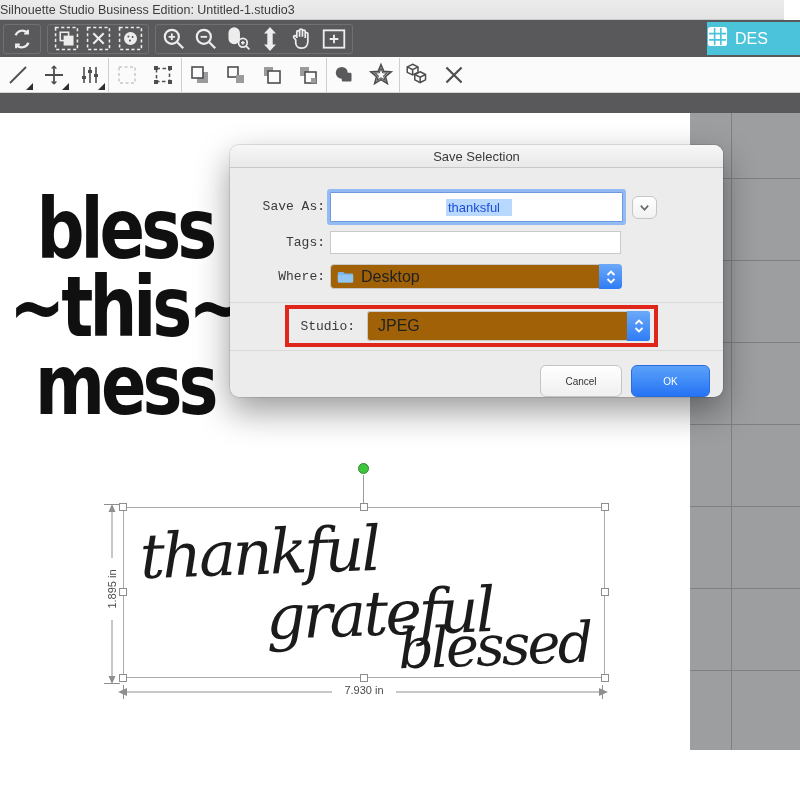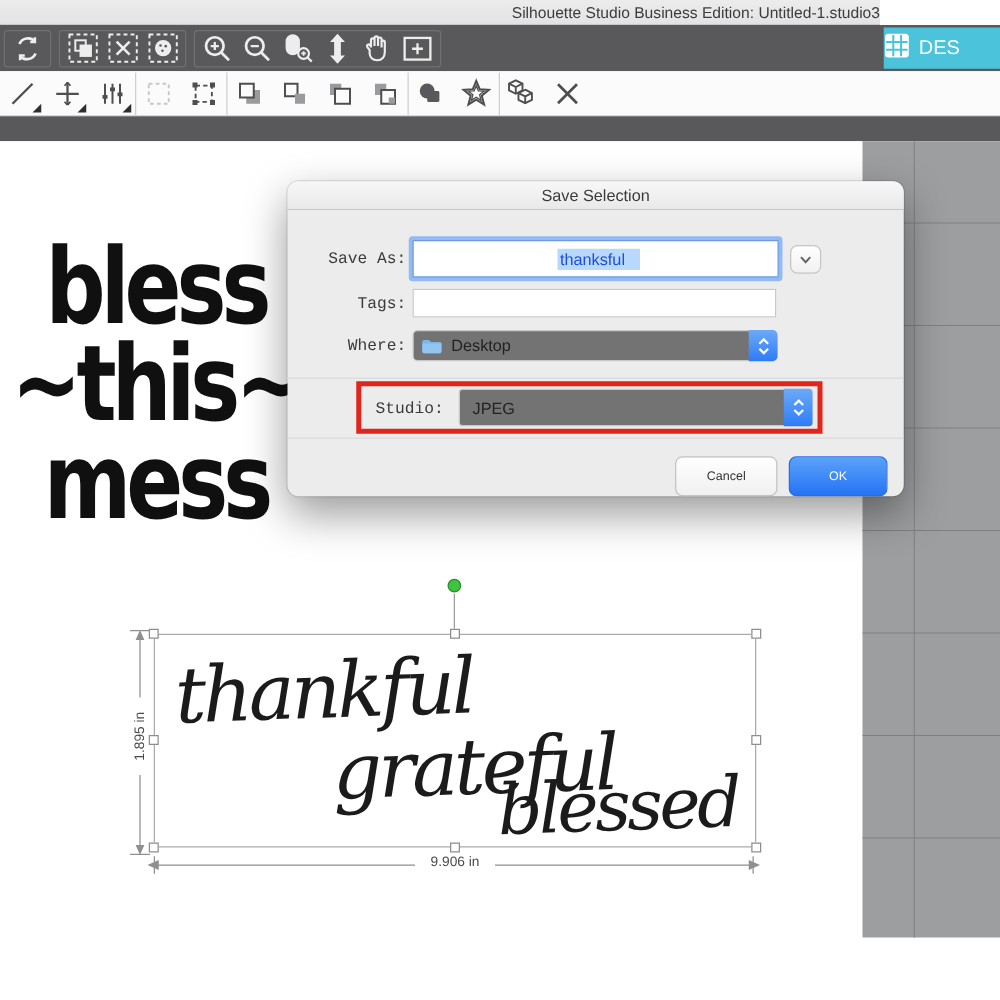--- a/index.html
+++ b/index.html
@@ -1,23 +1,23 @@
 <!DOCTYPE html>
 <html><head>
 <meta charset="utf-8">
 <style>
   * { margin:0; padding:0; box-sizing:border-box; }
   html,body { width:800px; height:800px; overflow:hidden; background:#fff;
     font-family:"Liberation Sans", sans-serif; }
   .screen { position:absolute; left:0; top:0; width:800px; height:800px; background:#fff; }
 
   
-  .titlebar { position:absolute; left:0; top:0; width:704px; height:20px;
+  .titlebar { position:absolute; left:0; top:0; width:784px; height:20px;
     background:linear-gradient(#ececec,#e3e3e3); border-bottom:1px solid #c9c9c9;
-    display:flex; align-items:center; justify-content:flex-end;
+    display:flex; align-items:center; justify-content:flex-start;
     font-size:12.5px; color:#3c3c3c; }
   .toolbar1 { position:absolute; left:0; top:20px; width:800px; height:37px;
     background:#59595b; display:flex; align-items:center; }
   .tb1-group { display:flex; align-items:center; height:30px; margin:0 3px;
     border:1px solid #707072; border-radius:3px; padding:0 3px; gap:2px; }
   .tb1-slot { width:30px; height:28px; display:flex; align-items:center; justify-content:center; }
   .tb1-slot svg { display:block; }
 
   .design-tab { position:absolute; left:707px; top:2px; width:93px; height:33px;
     background:#4ac3db; display:flex; align-items:center; gap:7px; 
@@ -76,22 +76,22 @@
   .dlg-label { position:absolute; font-size:13px; color:#3a3a3a; text-align:right;font-family:Liberation Mono, monospace; }
   .field { position:absolute; background:#fff; border:1px solid #c9c9c9;
     font-size:13px; color:#1d4ed8; display:flex; align-items:center;justify-content:center; }
   .saveas-field { left:100px; top:47px; width:293px; height:30px;
     border:1px solid #6d9ae0; box-shadow:0 0 0 3px #93bbf3; border-radius:1px; padding-left:5px; }
   .sel-text { background:#b9d8fd; padding:1px 12px 1px 2px; }
   .dd-btn { position:absolute; left:402px; top:51px; width:25px; height:23px;
     background:linear-gradient(#fff,#f1f1f1); border:1px solid #c6c6c6; border-radius:6px;
     display:flex; align-items:center; justify-content:center; }
   .tags-field { left:100px; top:86px; width:291px; height:23px; padding-left:5px; }
-  .combo { position:absolute; background:#737373; border:1px solid #c9c9c9; border-radius:4px;
-    font-size:13px; color:#222; display:flex; align-items:center; }
+  .combo { position:absolute; background:#a16207; border:1px solid #c9c9c9; border-radius:4px;
+    font-size:16px; color:#222; display:flex; align-items:center; }
   .where-combo { left:100px; top:119px; width:292px; height:25px; padding-left:6px; gap:7px; }
   .stepper { position:absolute; right:-1px; top:-1px; bottom:-1px; width:23px;
     background:linear-gradient(#6caaf8,#2e7cf6); border-radius:0 4px 4px 0;
     display:flex; flex-direction:column; align-items:center; justify-content:center; }
   .dlg-sep { position:absolute; left:0; width:100%; height:1px; background:#d9d9d9; }
   .red-box { position:absolute; left:55px; top:160px; width:373px; height:42px;
     border:4px solid #e0251b; }
   .format-combo { left:137px; top:166px; width:283px; height:30px; padding-left:10px; border-radius:3px; }
   .btn { position:absolute; top:220px; height:32px; border-radius:6px; font-size:10px;
     display:flex; align-items:center; justify-content:center; }
@@ -324,21 +324,21 @@
   </svg>
   <div class="dim-label dim-v-label">1.895 in</div>
 
   <svg style="position:absolute;left:117px;top:682px;" width="492" height="20">
     <line x1="6.5" y1="3" x2="6.5" y2="17" stroke="#8f8f8f"></line>
     <line x1="485.5" y1="3" x2="485.5" y2="17" stroke="#8f8f8f"></line>
     <line x1="8" y1="10" x2="484" y2="10" stroke="#8f8f8f"></line>
     <polygon points="1,10 10,6 10,14" fill="#8f8f8f"></polygon>
     <polygon points="491,10 482,6 482,14" fill="#8f8f8f"></polygon>
   </svg>
-  <div class="dim-label dim-h-label">9.906 in</div>
+  <div class="dim-label dim-h-label">7.930 in</div>
 
   <div class="dialog">
     <div class="dlg-titlebar">
       <span>Save Selection</span>
     </div>
 
     <div class="dlg-label" style="left:20px;top:54px;width:75px;">Save As:</div>
     <div class="field saveas-field">
       <span class="sel-text">thanksful</span>
     </div>

